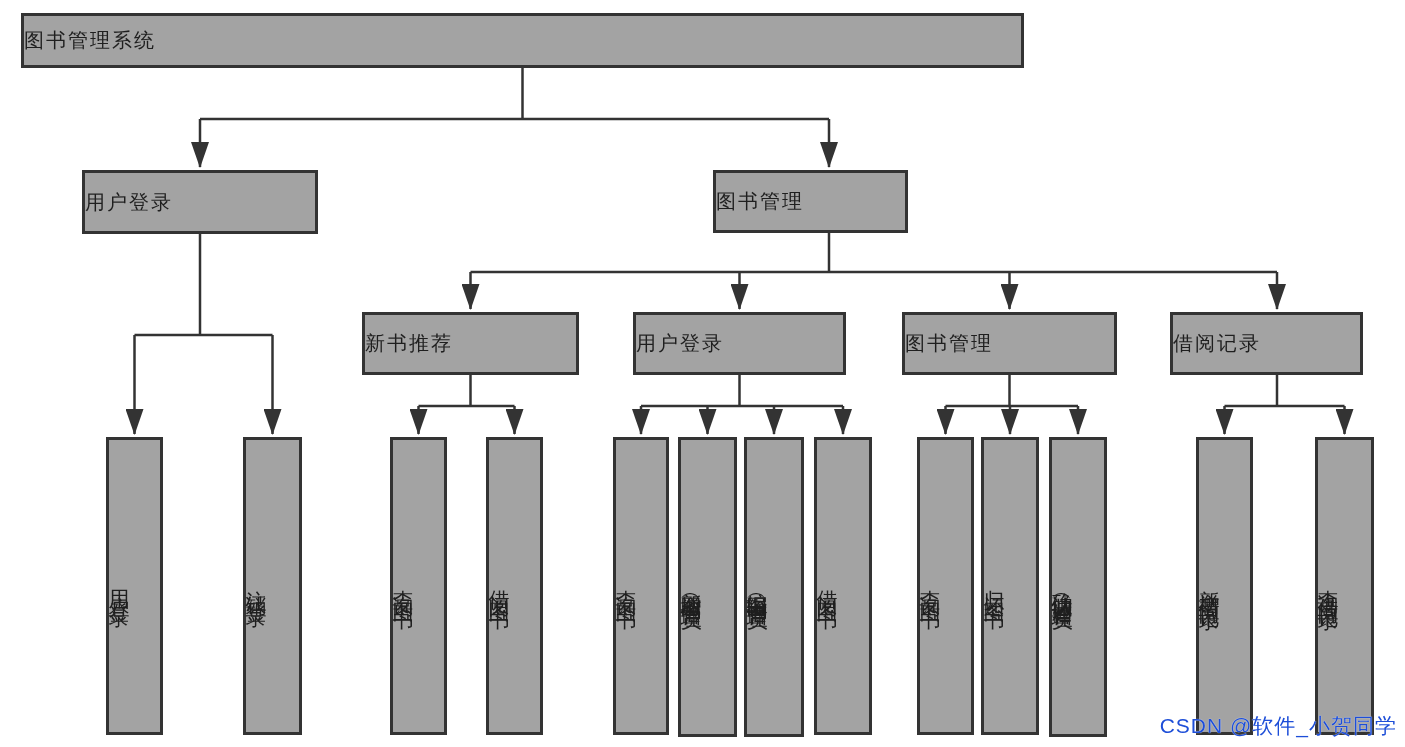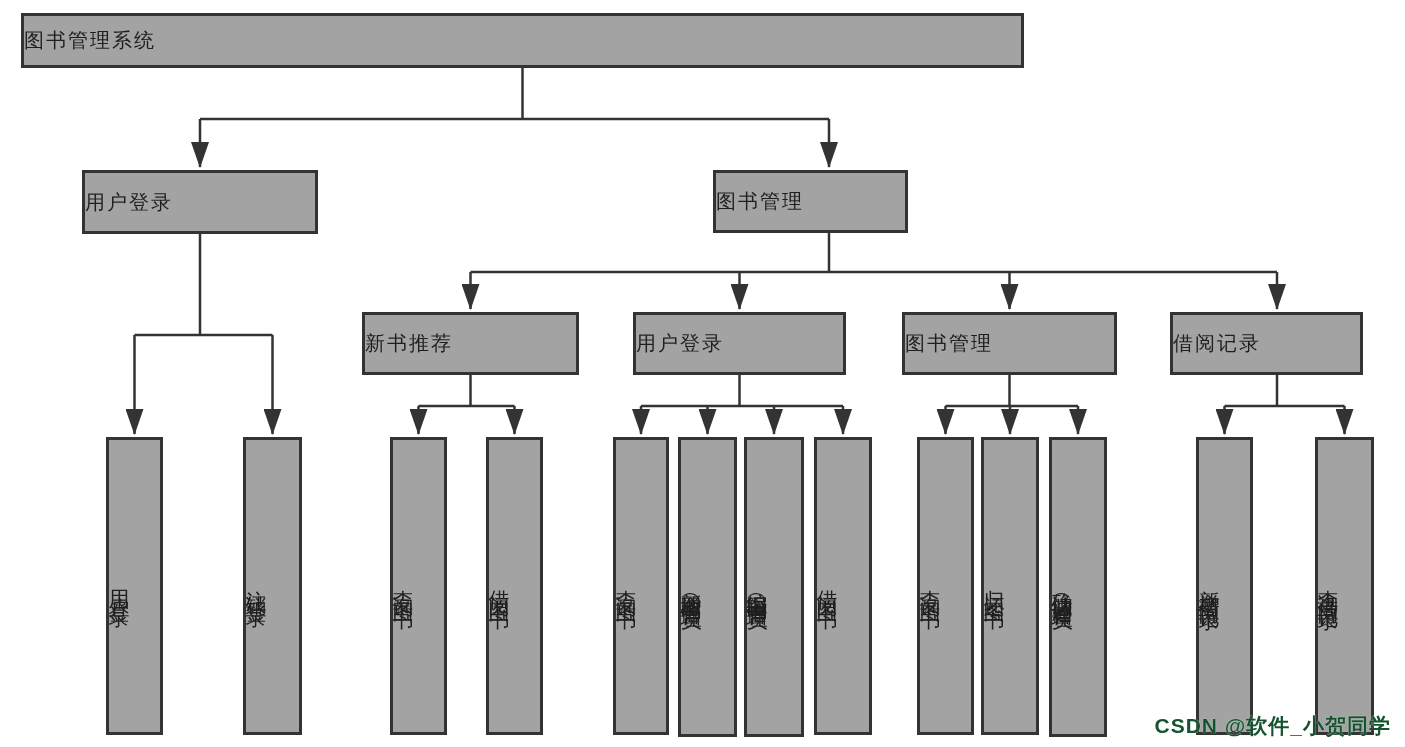--- a/index.html
+++ b/index.html
@@ -27,28 +27,27 @@
     writing-mode: vertical-rl;
     text-orientation: mixed;
     font-size: 21px;
     letter-spacing: 0.30em;
     color: #1f1f1f;
     line-height: 1;
     white-space: nowrap;
   }
   .watermark {
     position: absolute;
-    right: 14px;
+    right: 8px;
     bottom: 7px;
     font-size: 21px;
-    color: #14532d;
+    color: #1d4ed8;
     letter-spacing: 1px;
     text-shadow: 0 0 1px #ffffff;
     pointer-events: none;
-    font-weight: bold;
   }
 </style>
 </head>
 <body>
 
 <div class="canvas">
 
   <svg class="wires" viewBox="0 0 1405 747" xmlns="http://www.w3.org/2000/svg">
     <defs>
       <marker id="arrow" markerUnits="userSpaceOnUse" markerWidth="26" markerHeight="18" viewBox="0 0 26 18" refX="25" refY="9" orient="auto">

